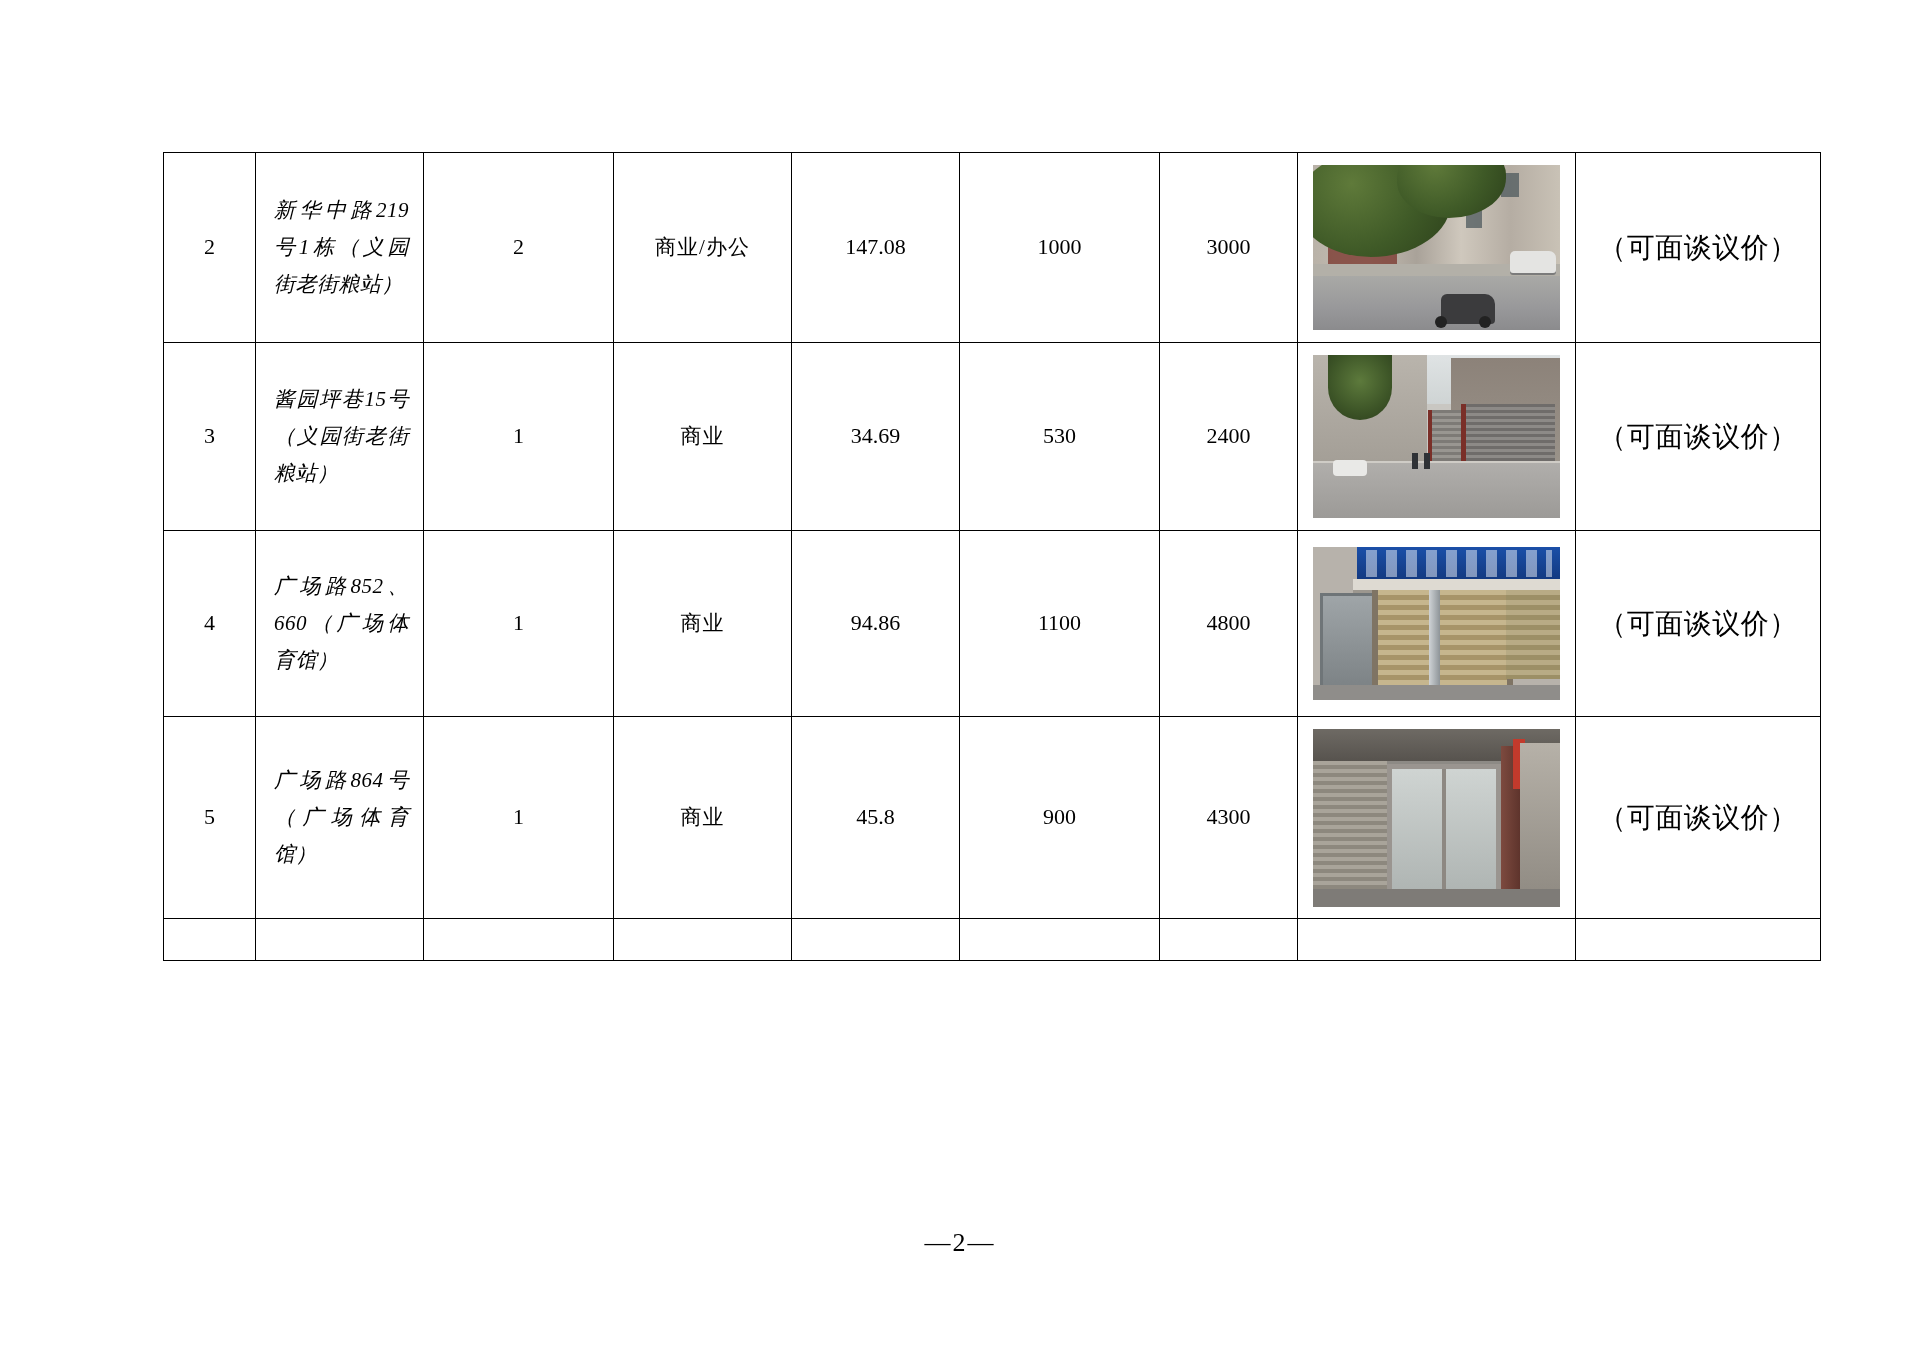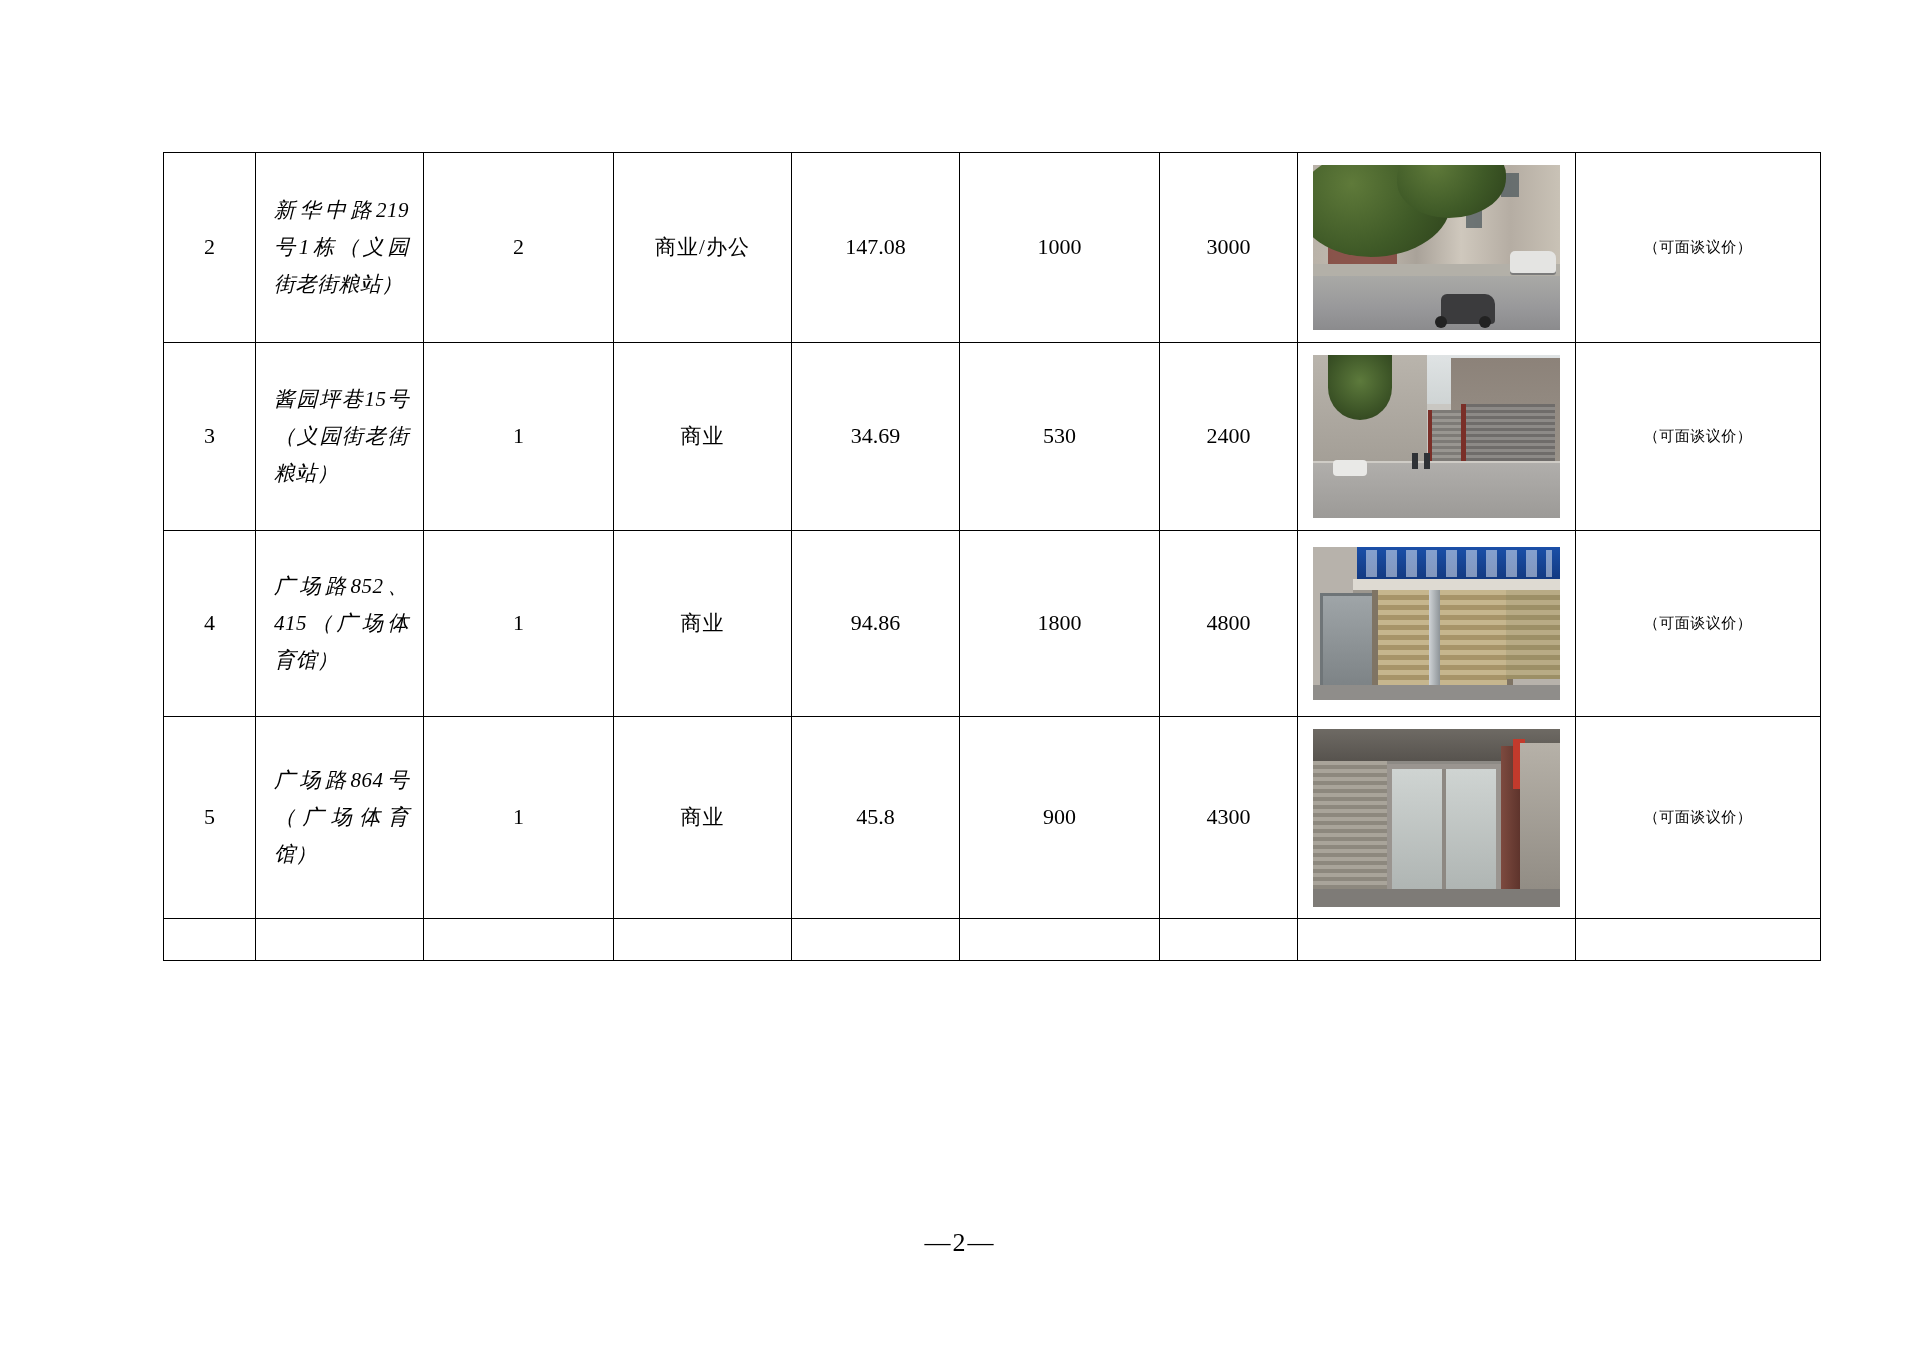--- a/index.html
+++ b/index.html
@@ -60,21 +60,21 @@
   }
   .num {
     font-family: "Liberation Serif", serif;
     font-size: 22px;
   }
   .use-text {
     font-size: 21px;
     letter-spacing: 1px;
   }
   .note-text {
-    font-size: 15px;
+    font-size: 28px;
     letter-spacing: 0.5px;
   }
 
   
   .photo-cell {
     padding: 12px 8px;
     text-align: center;
   }
   .photo {
     width: 247px;
@@ -373,33 +373,33 @@
         <td>
           <div class="note-text">（可面谈议价）</div>
         </td>
       </tr>
 
       <tr style="height:186px;">
         <td>
           <div class="num">4</div>
         </td>
         <td>
-          <div class="addr-text">广场路852、415（广场体育馆）</div>
+          <div class="addr-text">广场路852、660（广场体育馆）</div>
         </td>
         <td>
           <div class="num">1</div>
         </td>
         <td>
           <div class="use-text">商业</div>
         </td>
         <td>
           <div class="num">94.86</div>
         </td>
         <td>
-          <div class="num">1800</div>
+          <div class="num">1100</div>
         </td>
         <td>
           <div class="num">4800</div>
         </td>
         <td class="photo-cell">
           <div class="photo h153 p3">
             <div class="sign">
               <div class="txt"></div>
             </div>
             <div class="awn"></div>

